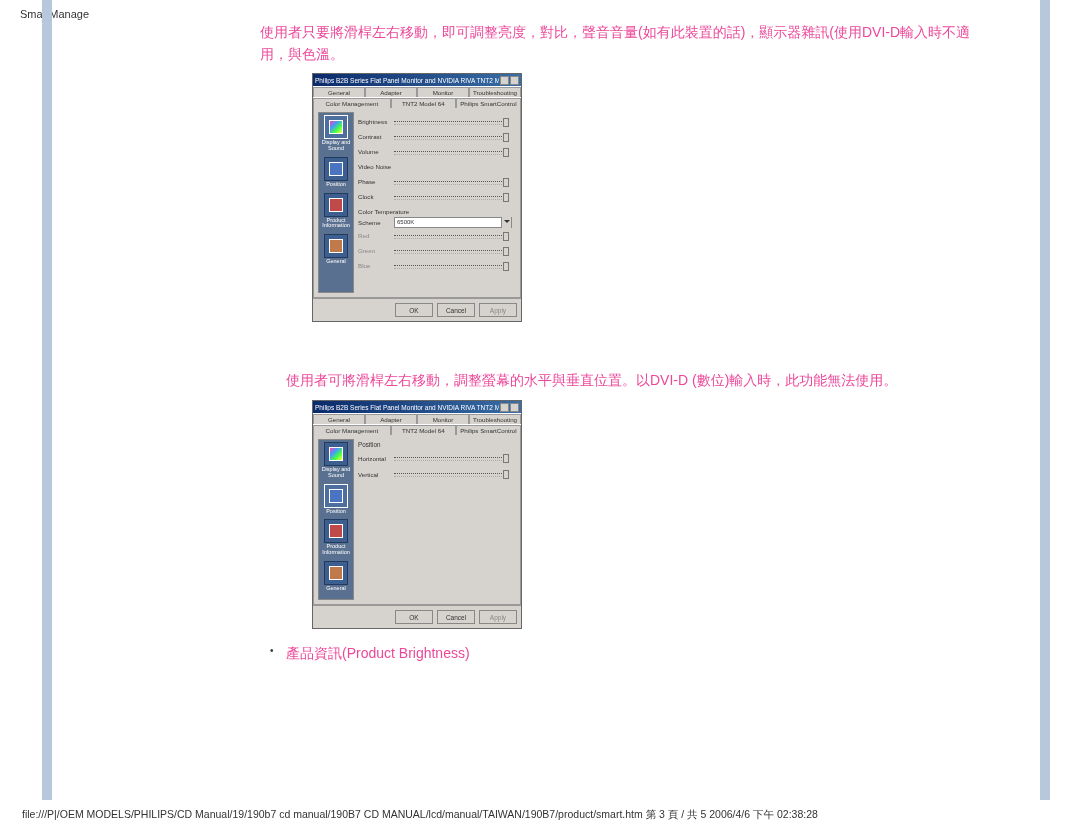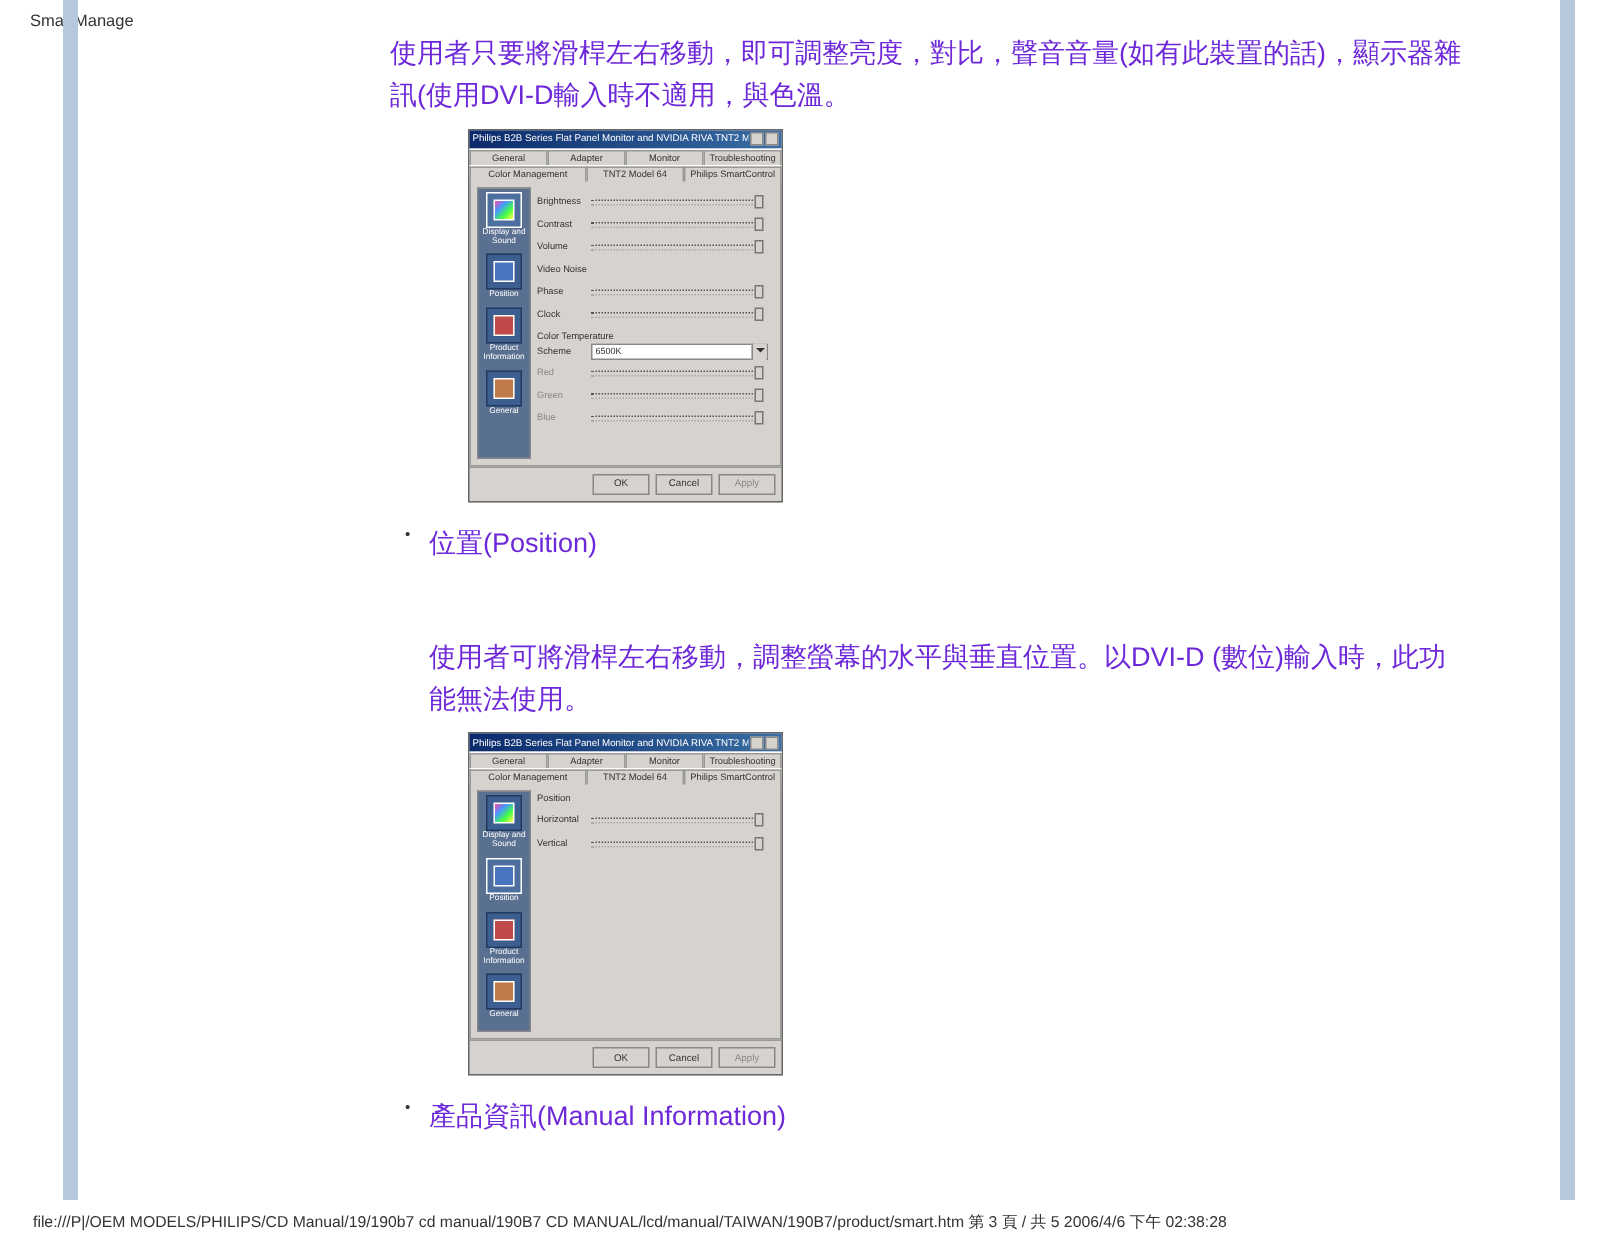--- a/index.html
+++ b/index.html
@@ -2,21 +2,21 @@
 <html><head>
 <meta charset="utf-8">
 <style>
   * { box-sizing: border-box; margin: 0; padding: 0; }
   body { font-family: Arial, "Microsoft JhengHei", sans-serif; font-size: 13px; color: #333; background: #fff; }
   .page { width: 1080px; height: 834px; position: relative; }
   .header-title { position: absolute; top: 8px; left: 20px; font-size: 11px; color: #333; }
   .left-stripe { position: absolute; left: 42px; top: 0; width: 10px; height: 800px; background: #b8c8dc; }
   .right-stripe { position: absolute; left: 1040px; top: 0; width: 10px; height: 800px; background: #b8c8dc; }
   .content { position: absolute; left: 260px; top: 22px; width: 720px; }
-  .para { font-size: 18px; line-height: 1.55; color: #6d28d9; margin-bottom: 8px; }
+  .para { font-size: 14px; line-height: 1.55; color: #ec4899; margin-bottom: 8px; }
   .bullet { padding-left: 26px; position: relative; margin-top: 14px; margin-bottom: 4px; }
   .bullet::before { content: "•"; position: absolute; left: 10px; top: 2px; font-size: 10px; color: #333; }
   
   .dlg { width: 210px; border: 1px solid #666; background: #d6d3ce; margin: 8px 0 14px 52px; font-size: 7px; }
   .titlebar { height: 12px; background: linear-gradient(to right,#0a2a6b,#3a6ea5); color: #fff; display: flex; align-items: center; padding: 0 2px; font-size: 6.5px; }
   .titlebar .ttl { flex: 1; white-space: nowrap; overflow: hidden; }
   .titlebar .wbtn { width: 9px; height: 9px; background: #d6d3ce; border: 1px solid #888; margin-left: 1px; }
   .tabrow { display: flex; border-top: 1px solid #fff; }
   .tab { flex: 1; text-align: center; padding: 1px 0; border: 1px solid #999; border-bottom: none; font-size: 6.2px; background: #d6d3ce; }
   .tab2row { display: flex; }
@@ -145,23 +145,20 @@
             </div>
       </div>
     </div>
     <div class="btnbar">
       <div class="btn">OK</div>
       <div class="btn">Cancel</div>
       <div class="btn dim">Apply</div>
     </div>
   </div>
 
-  <div class="bullet">
-    <div class="para" style="margin-bottom:2px;">位置(Position)</div>
-  </div>
   <div class="para" style="padding-left:26px;margin-top:48px;">使用者可將滑桿左右移動，調整螢幕的水平與垂直位置。以DVI-D (數位)輸入時，此功能無法使用。</div>
 
   <div class="dlg">
     <div class="titlebar">
       <div class="ttl">Philips B2B Series Flat Panel Monitor and NVIDIA RIVA TNT2 Mod...</div>
       <div class="wbtn"></div>
       <div class="wbtn"></div>
     </div>
     <div class="tabrow">
       <div class="tab">General</div>
@@ -206,18 +203,18 @@
       </div>
     </div>
     <div class="btnbar">
       <div class="btn">OK</div>
       <div class="btn">Cancel</div>
       <div class="btn dim">Apply</div>
     </div>
   </div>
 
   <div class="bullet">
-    <div class="para" style="margin-bottom:2px;">產品資訊(Manual Information)</div>
+    <div class="para" style="margin-bottom:2px;">產品資訊(Product Brightness)</div>
   </div>
 </div>
 
 <div class="footer-path">file:///P|/OEM MODELS/PHILIPS/CD Manual/19/190b7 cd manual/190B7 CD MANUAL/lcd/manual/TAIWAN/190B7/product/smart.htm 第 3 頁 / 共 5 2006/4/6 下午 02:38:28</div>
 </div>
 
 </body></html>

